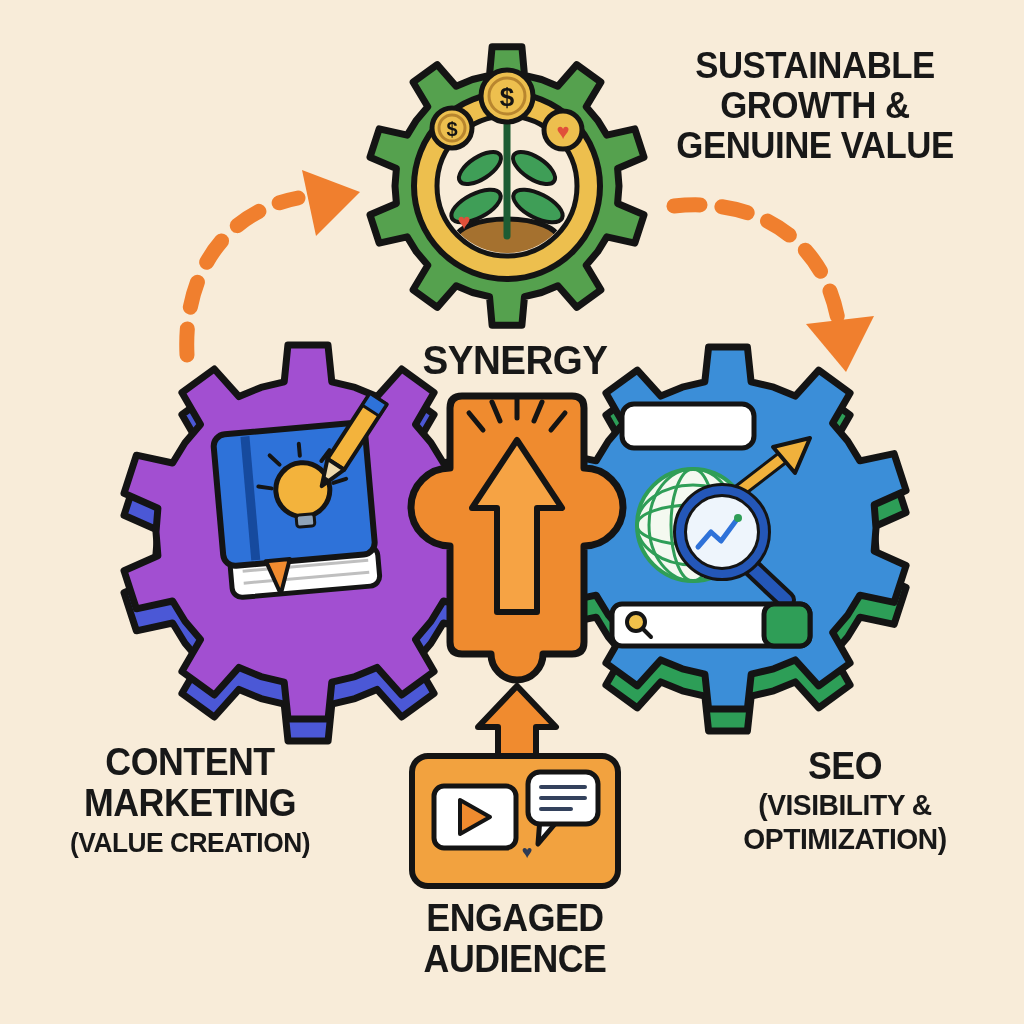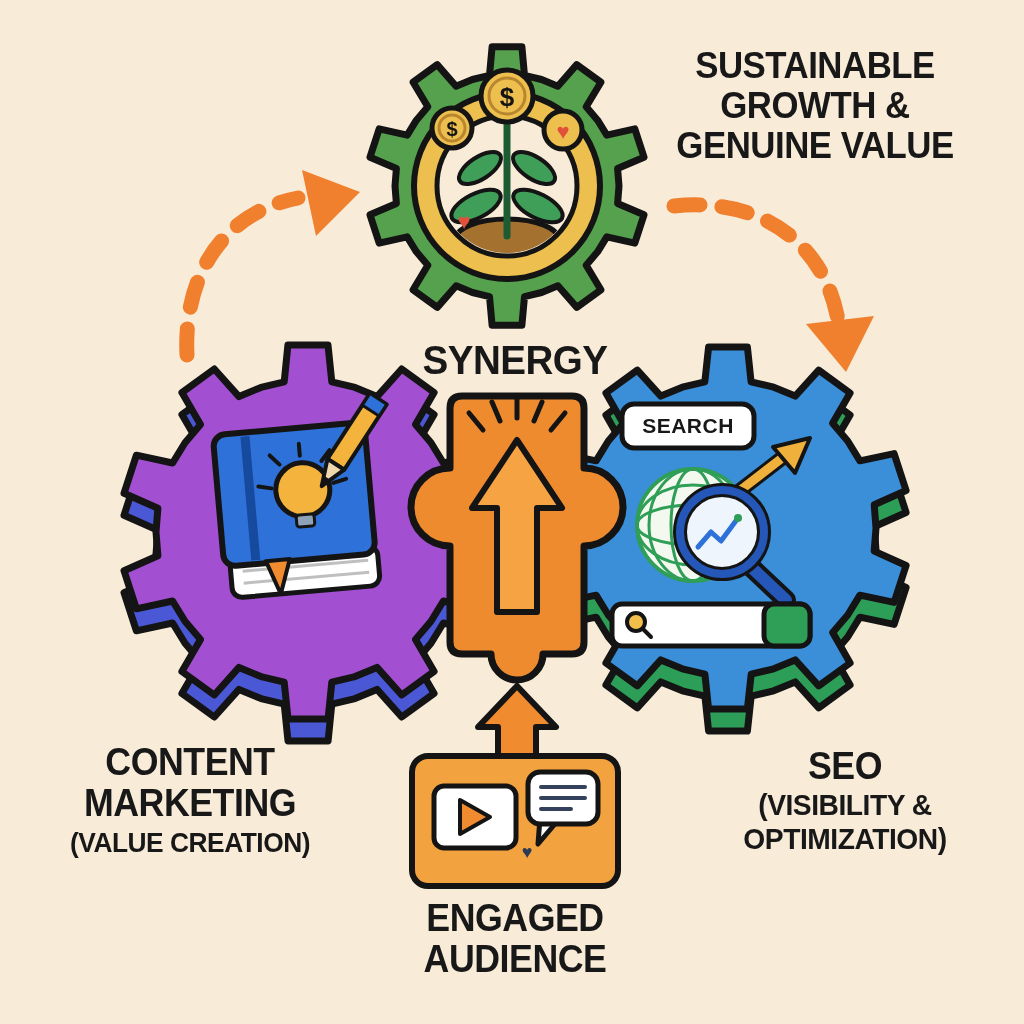--- a/index.html
+++ b/index.html
@@ -199,14 +199,13 @@
     <div>SEO</div>
     <div class="sub">(VISIBILITY &amp;</div>
     <div class="sub">OPTIMIZATION)</div>
   </div>
 
   <div class="label lbl-engaged">
     <div>ENGAGED</div>
     <div>AUDIENCE</div>
   </div>
 
-  <div class="label lbl-search">SEARCH</div>
 </div>
 
 </body></html>

